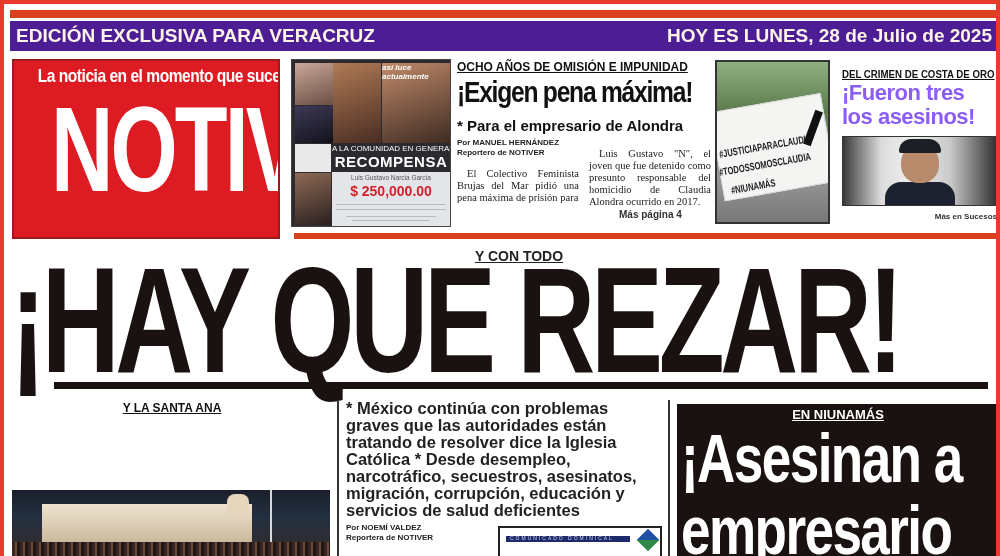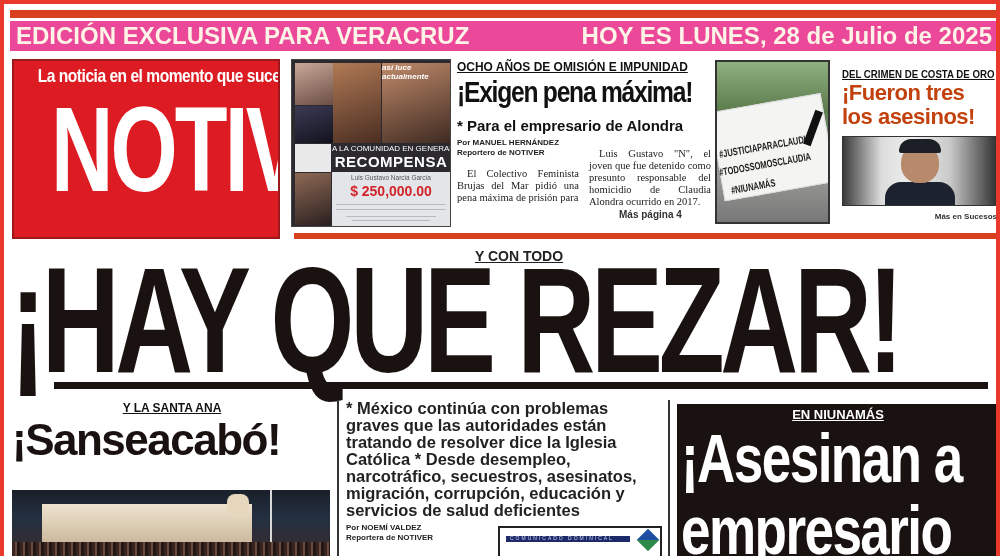--- a/index.html
+++ b/index.html
@@ -2,21 +2,21 @@
 <html><head>
   <meta charset="utf-8">
   <style>
     * { box-sizing: border-box; margin: 0; padding: 0; }
     html, body { width: 1000px; height: 556px; overflow: hidden; background: #ffffff; }
     body { font-family: "Liberation Sans", sans-serif; position: relative; }
 
     .page { position: absolute; left: 0; top: 0; width: 1000px; height: 556px; background: #fff; border: 4px solid #e8392a; border-bottom: none; overflow: hidden; }
 
     .top-strip { position: absolute; left: 6px; top: 6px; width: 988px; height: 8px; background: #d9411e; }
-    .banner { position: absolute; left: 6px; top: 17px; width: 988px; height: 30px; background: #ec4899; color: #fdf3e6; font-weight: bold; font-size: 24px; display: flex; align-items: center; justify-content: space-between; padding: 0 6px 0 6px; }
+    .banner { position: absolute; left: 6px; top: 17px; width: 988px; height: 30px; background: #4c1d95; color: #fdf3e6; font-weight: bold; font-size: 19px; display: flex; align-items: center; justify-content: space-between; padding: 0 6px 0 6px; }
     .banner span { white-space: nowrap; }
 
     
     .masthead { position: absolute; left: 8px; top: 55px; width: 268px; height: 180px; background: #dd1b22; border: 2px solid #9b1a1c; color: #fff; text-align: center; overflow: hidden; }
     .masthead .tagline { font-family: "Liberation Sans", sans-serif; font-weight: bold; font-size: 19px; letter-spacing: -0.6px; transform: scaleX(0.82); transform-origin: center; white-space: nowrap; margin-top: 4px; }
     .masthead .logo { font-family: "Liberation Sans", sans-serif; font-weight: bold; font-size: 120px; line-height: 132px; letter-spacing: -4px; transform: scaleX(0.72); transform-origin: center; white-space: nowrap; margin-top: -4px; }
 
     
     .poster { position: absolute; left: 287px; top: 55px; width: 160px; height: 168px; background: #2c2a2e; border: 1px solid #444; overflow: hidden; }
     .poster .ph { position: absolute; background: linear-gradient(135deg,#8a6f63,#3a2b28); }
@@ -49,21 +49,21 @@
 
     
     .protest { position: absolute; left: 711px; top: 56px; width: 115px; height: 164px; border: 2px solid #333; overflow: hidden; background: linear-gradient(180deg,#8fb080 0%,#5d7d4f 30%,#9a9a98 70%,#777 100%); }
     .protest .banner-cloth { position: absolute; left: 0; top: 50px; width: 113px; height: 90px; background: #f4f4f2; transform: rotate(-10deg); transform-origin: left; border: 1px solid #ddd; }
     .protest .tag { position: absolute; left: 2px; font-size: 10.5px; font-weight: bold; color: #222; white-space: nowrap; transform: rotate(-10deg) scaleX(0.72); transform-origin: left; }
     .protest .ribbon { position: absolute; left: 92px; top: 48px; width: 8px; height: 36px; background: #111; transform: rotate(20deg); }
 
     
     .art2 { position: absolute; left: 838px; top: 64px; width: 155px; height: 170px; }
     .art2 .kicker { font-size: 11px; transform: scaleX(0.88); transform-origin: left; }
-    .art2 .headline { font-size: 22px; font-weight: bold; color: #c2410c; line-height: 22px; margin-top: 2px; letter-spacing: -0.5px; }
+    .art2 .headline { font-size: 22px; font-weight: bold; color: #8b5cf6; line-height: 22px; margin-top: 2px; letter-spacing: -0.5px; }
     .art2 .photo { width: 155px; height: 70px; margin-top: 8px; border: 1px solid #333; position: relative; overflow: hidden; background: linear-gradient(90deg,#3a3a3a 0%,#dcdcdc 25%,#f0efef 45%,#c9c9c9 70%,#333 100%); }
     .art2 .photo .face { position: absolute; left: 58px; top: 6px; width: 38px; height: 40px; border-radius: 50% 50% 45% 45%; background: #b88a6c; }
     .art2 .photo .cap { position: absolute; left: 56px; top: 2px; width: 42px; height: 14px; border-radius: 12px 12px 2px 2px; background: #1d1f27; }
     .art2 .photo .shirt { position: absolute; left: 42px; top: 45px; width: 70px; height: 30px; border-radius: 16px 16px 0 0; background: #1c2230; }
     .art2 .more2 { font-size: 8px; font-weight: bold; color: #333; text-align: right; margin-top: 6px; }
 
     .rule-orange { position: absolute; left: 290px; top: 229px; width: 702px; height: 6px; background: #d9411e; }
 
     
     .main-kicker { position: absolute; left: 440px; top: 244px; width: 150px; text-align: center; font-size: 14px; font-weight: bold; color: #222; text-decoration: underline; }
@@ -170,21 +170,20 @@
   </div>
 
   <div class="rule-orange"></div>
 
   <div class="main-kicker">Y CON TODO</div>
   <div class="main-head">¡HAY QUE REZAR!</div>
   <div class="main-rule"></div>
 
   <div class="art3">
     <div class="kicker">Y LA SANTA ANA</div>
-    <div class="headline">¡Sanseacabó!</div>
     <div class="photo">
       <div class="bldg"></div>
       <div class="tower"></div>
       <div class="pole"></div>
       <div class="crowd"></div>
     </div>
   </div>
 
   <div class="vrule" style="left:333px;top:396px;height:160px"></div>
   <div class="vrule" style="left:664px;top:396px;height:160px"></div>

